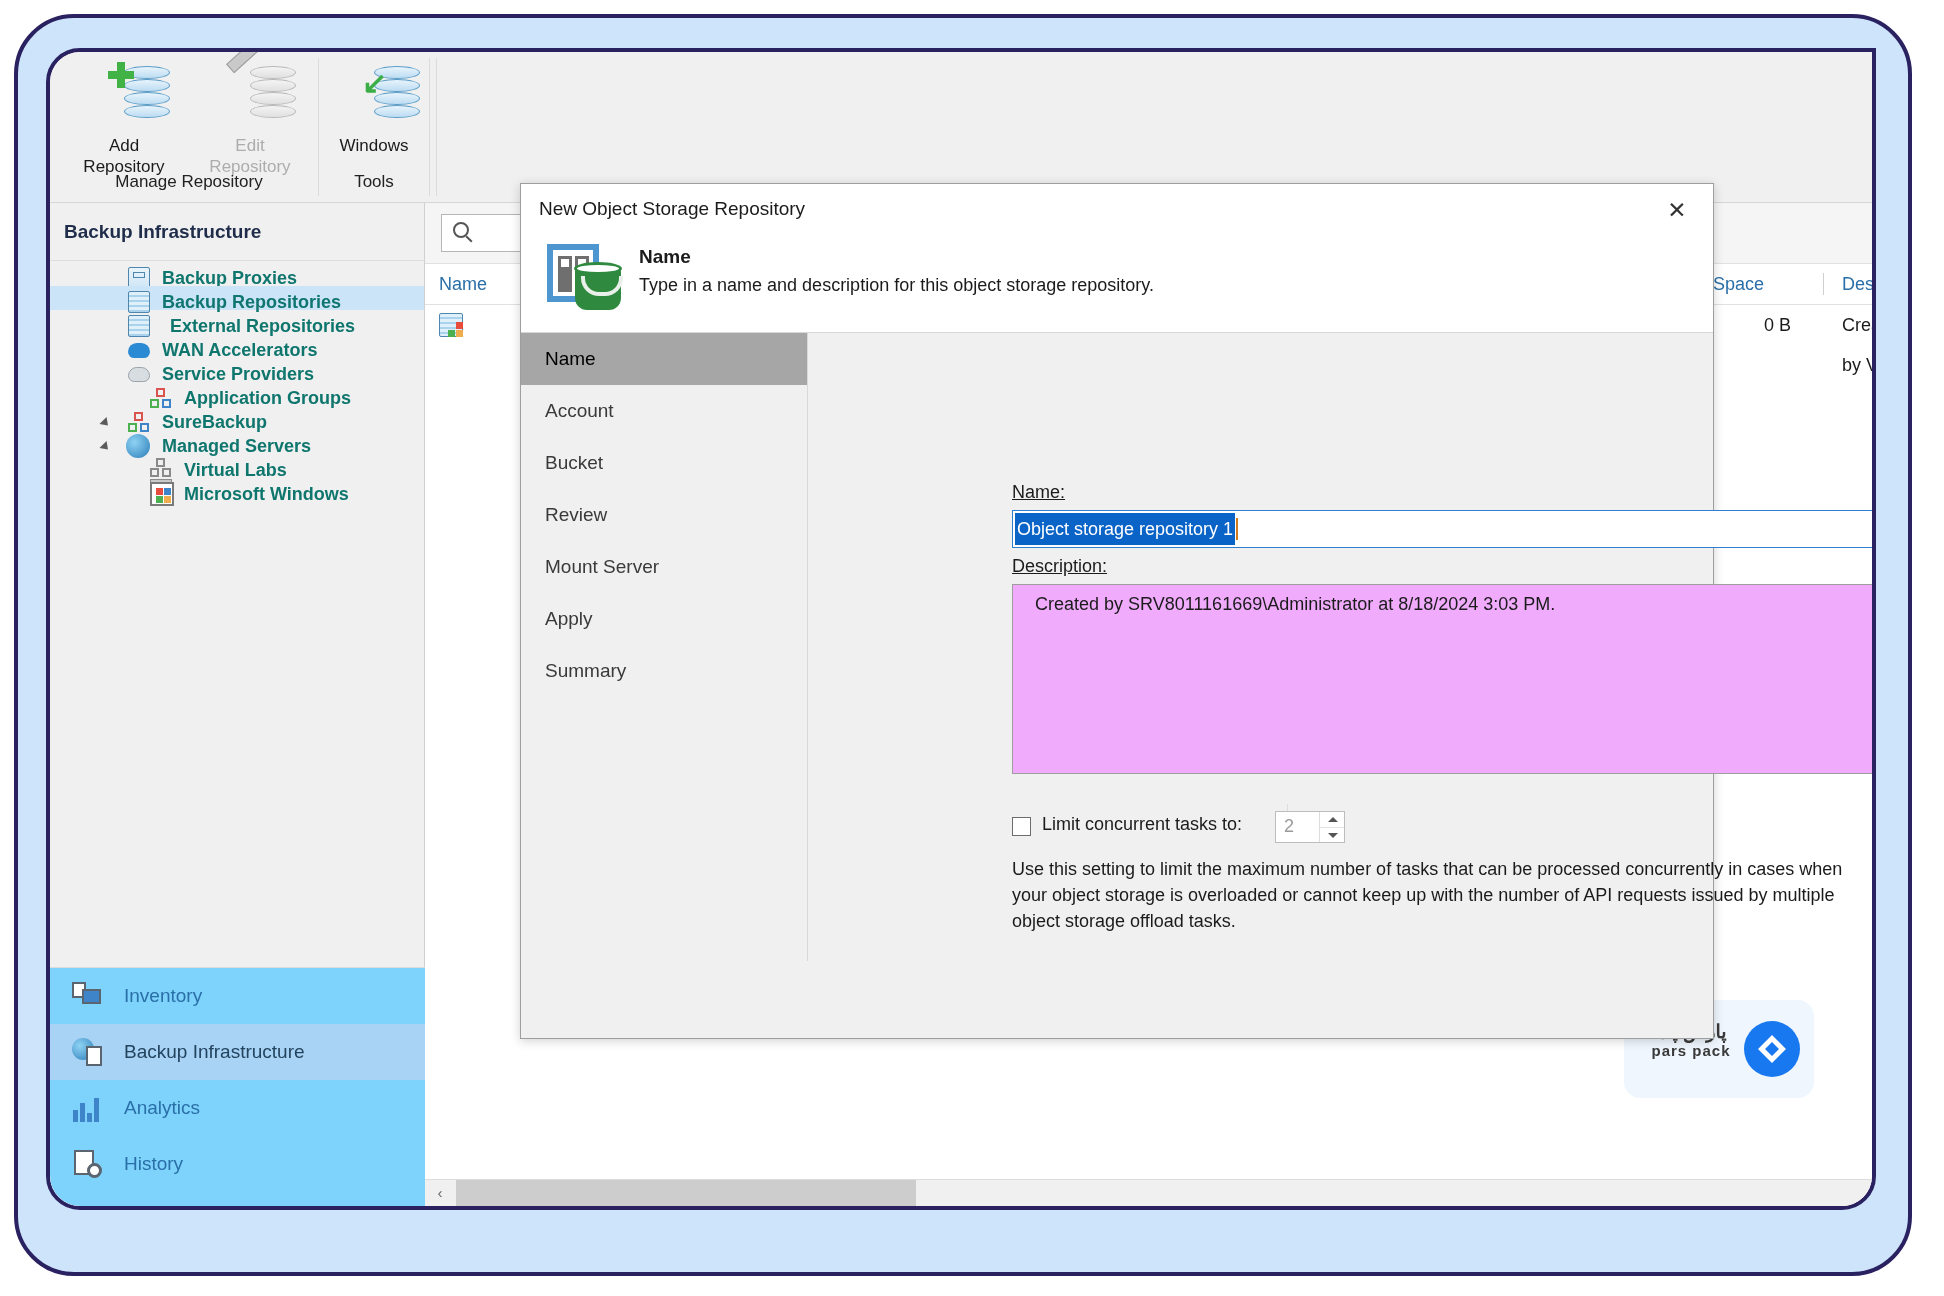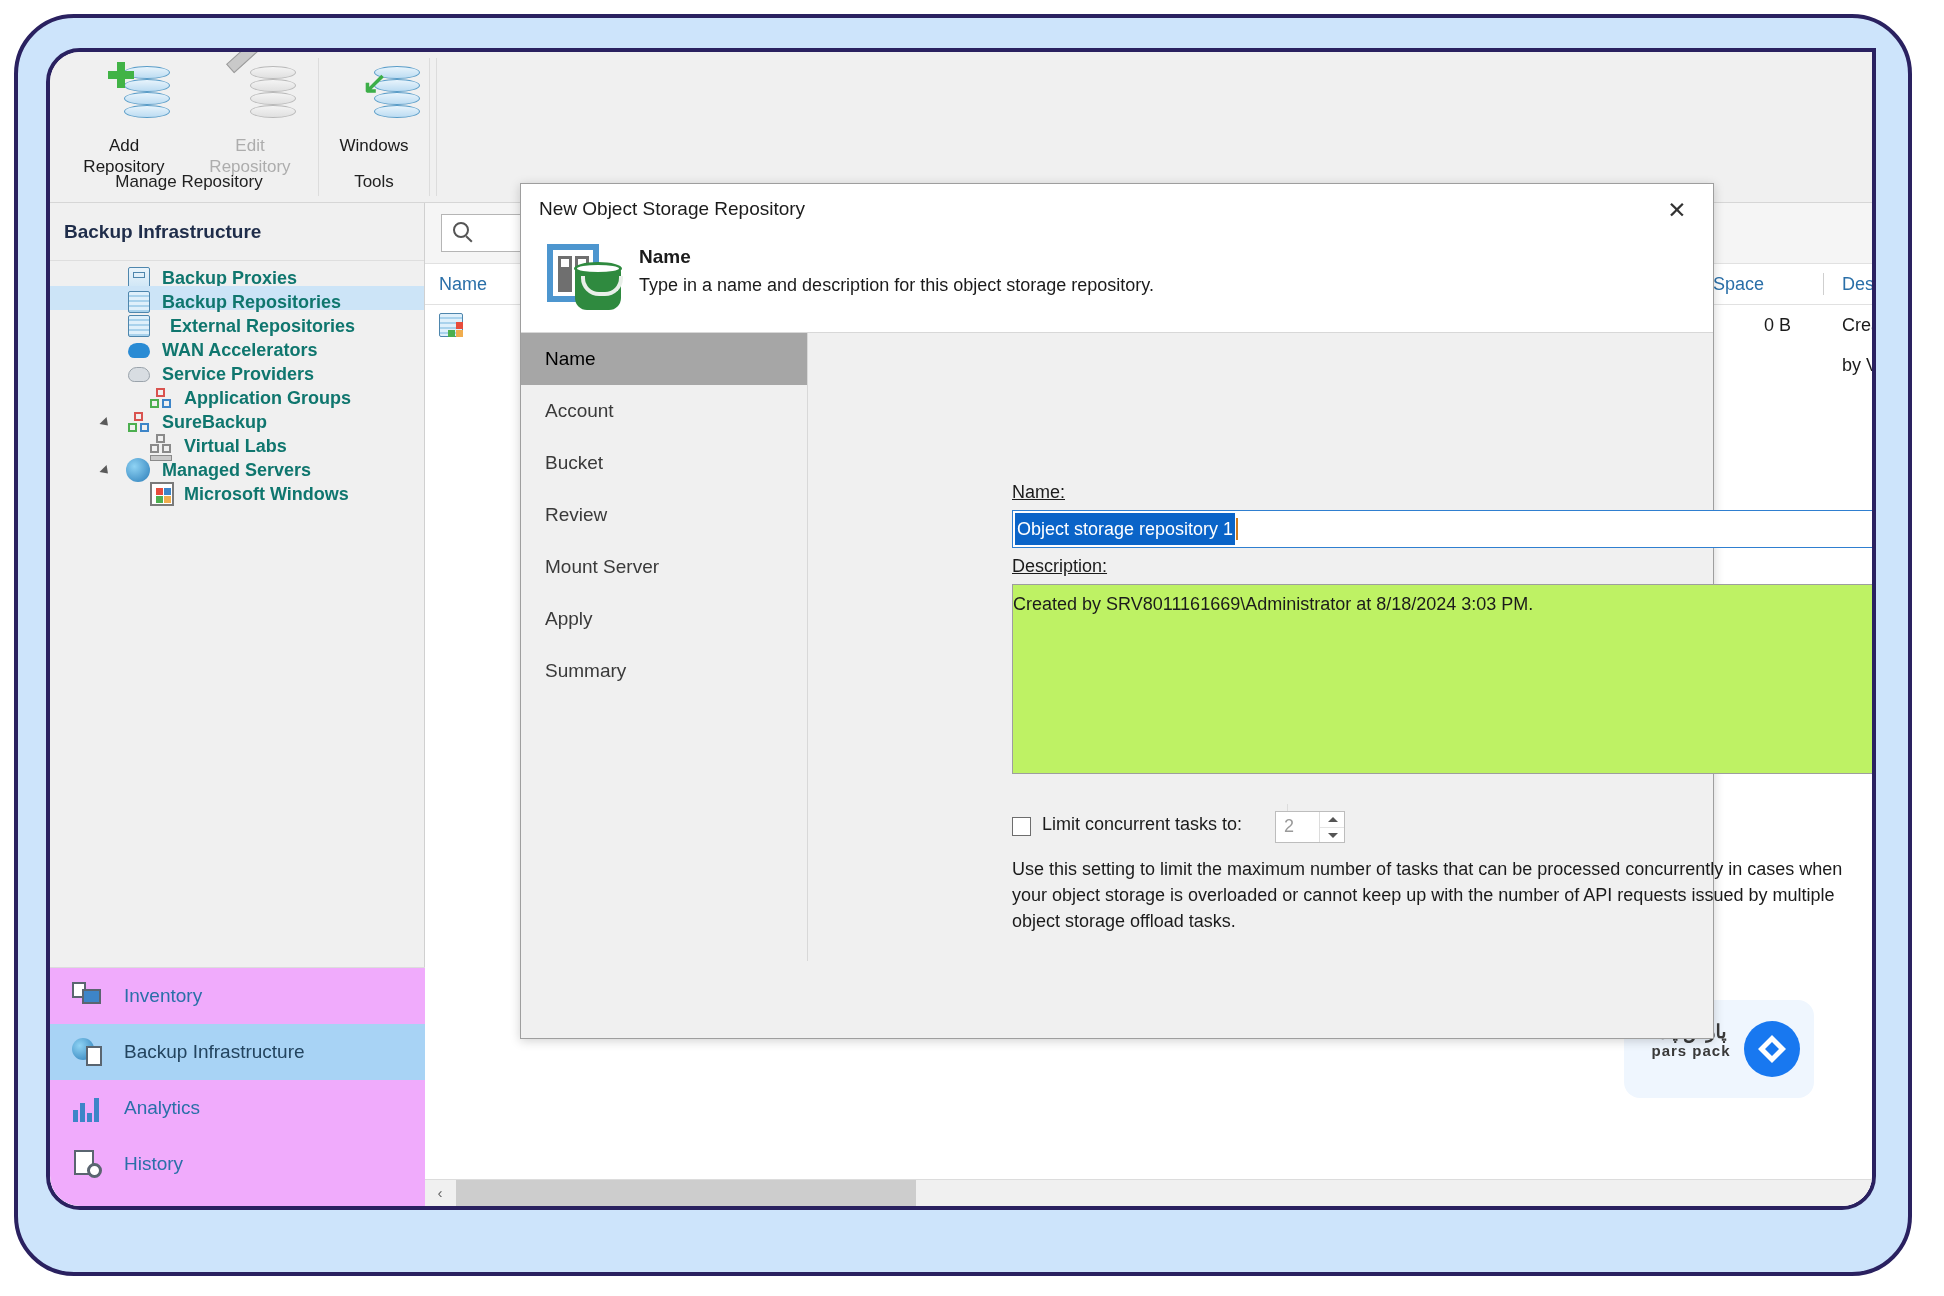--- a/index.html
+++ b/index.html
@@ -130,21 +130,21 @@
   .bk-blue{border:2px solid #3d85c8;left:12px;top:11px;}
   .ico-globe{background:radial-gradient(circle at 35% 35%,#8fd3f4,#2a7cb8);border-radius:50%;}
   .ico-win{position:absolute;}
   .ico-win b{position:absolute;width:7px;height:7px;display:block;}
   .w1{background:#e74c3c;left:0;top:0}.w2{background:#3d85c8;left:8px;top:0}
   .w3{background:#4caf50;left:0;top:8px}.w4{background:#f0ad4e;left:8px;top:8px}
 
   
   #bottom-nav{
     position:absolute;left:0;bottom:0;width:442px;height:238px;
-    background:#f0abfc;border-top:1px solid #dcdcdc;
+    background:#7dd3fc;border-top:1px solid #dcdcdc;
   }
   .nav-item{
     position:relative;height:56px;line-height:56px;
     font-size:19px;color:#2a6fa8;padding-left:74px;box-sizing:border-box;
     white-space:nowrap;
   }
   .nav-item.selected{background:#a8d3f5;color:#23445f;}
   .nav-ico{position:absolute;left:22px;top:14px;width:30px;height:28px;}
   .mon{position:absolute;background:#3d85c8;border:2px solid #5a6570;box-sizing:border-box;}
   .chart-bar{position:absolute;bottom:0;background:#3d85c8;width:5px;}
@@ -283,22 +283,22 @@
   #name-input{
     position:absolute;left:491px;top:326px;width:867px;height:38px;
     background:#fff;border:1px solid #2f7fd0;box-sizing:border-box;
   }
   #name-sel{
     position:absolute;left:2px;top:2px;height:32px;line-height:32px;
     background:#0a64c8;color:#fff;font-size:18px;padding:0 2px;
   }
   #desc-area{
     position:absolute;left:491px;top:400px;width:867px;height:190px;
-    background:#bef264;border:1px solid #9e9e9e;box-sizing:border-box;
-    font-size:18px;color:#1b1b1b;padding:9px 0;
+    background:#f0abfc;border:1px solid #9e9e9e;box-sizing:border-box;
+    font-size:18px;color:#1b1b1b;padding:9px 22px;
   }
   #limit-row{position:absolute;left:491px;top:630px;}
   #limit-chk{
     position:absolute;left:0;top:3px;width:19px;height:19px;background:#fff;
     border:1px solid #6d6d6d;box-sizing:border-box;
   }
   #limit-lbl{position:absolute;left:30px;top:0;font-size:18px;color:#1b1b1b;white-space:nowrap;}
   #limit-spin{
     position:absolute;left:263px;top:-3px;width:70px;height:32px;
     background:#fff;border:1px solid #bdbdbd;box-sizing:border-box;
@@ -414,33 +414,33 @@
         <span class="expander"></span>
         <span class="ico-blocks" style="left:78px;top:6px;width:22px;height:22px;">
           <b class="bk-red"></b>
               <b class="bk-green"></b>
               <b class="bk-blue"></b>
         </span>
         <span class="tlabel" style="left:112px;">SureBackup</span>
       </div>
 
       <div class="tree-item">
+        <span class="expander"></span>
+        <span class="tree-ico ico-globe" style="left:76px;width:24px;height:24px;top:4px;"></span>
+        <span class="tlabel" style="left:112px;">Managed Servers</span>
+      </div>
+
+      <div class="tree-item">
         <span class="ico-blocks" style="left:100px;top:4px;width:22px;height:22px;">
           <b style="border:2px solid #8a8a8a;left:6px;top:0;"></b>
           <b style="border:2px solid #8a8a8a;left:0;top:10px;"></b>
           <b style="border:2px solid #8a8a8a;left:12px;top:10px;"></b>
           <b style="width:22px;height:6px;background:#c9c9c9;border:1px solid #8a8a8a;left:0;top:21px;"></b>
         </span>
         <span class="tlabel" style="left:134px;">Virtual Labs</span>
-      </div>
-
-      <div class="tree-item">
-        <span class="expander"></span>
-        <span class="tree-ico ico-globe" style="left:76px;width:24px;height:24px;top:4px;"></span>
-        <span class="tlabel" style="left:112px;">Managed Servers</span>
       </div>
 
       <div class="tree-item">
         <span class="tree-ico" style="left:100px;width:24px;height:24px;top:4px;background:#fff;border:2px solid #7a7a7a;box-sizing:border-box;">
           <span class="ico-win" style="left:4px;top:4px;width:16px;height:16px;">
             <b class="w1"></b>
                 <b class="w2"></b>
                 <b class="w3"></b>
                 <b class="w4"></b>
           </span>

